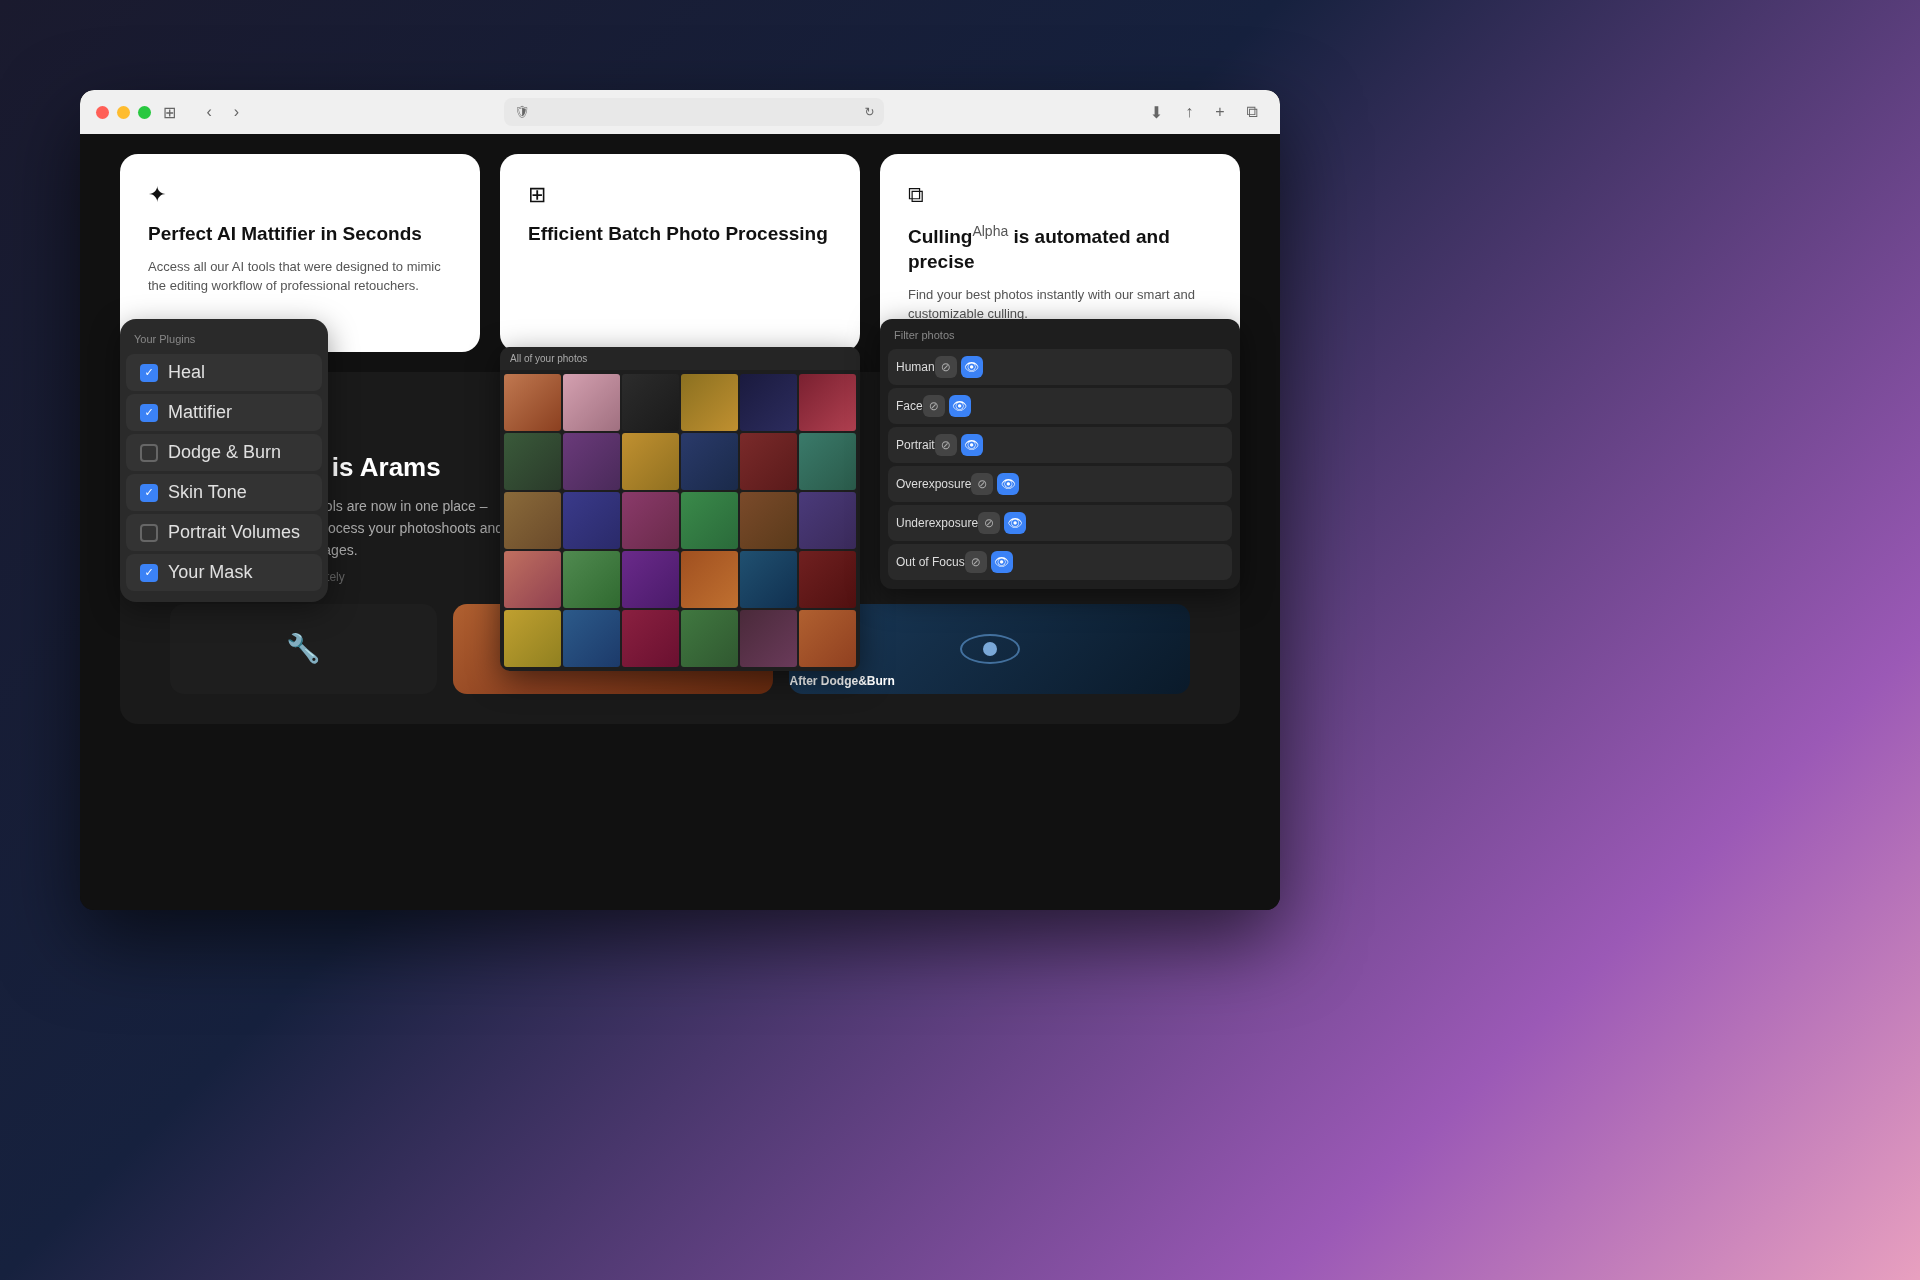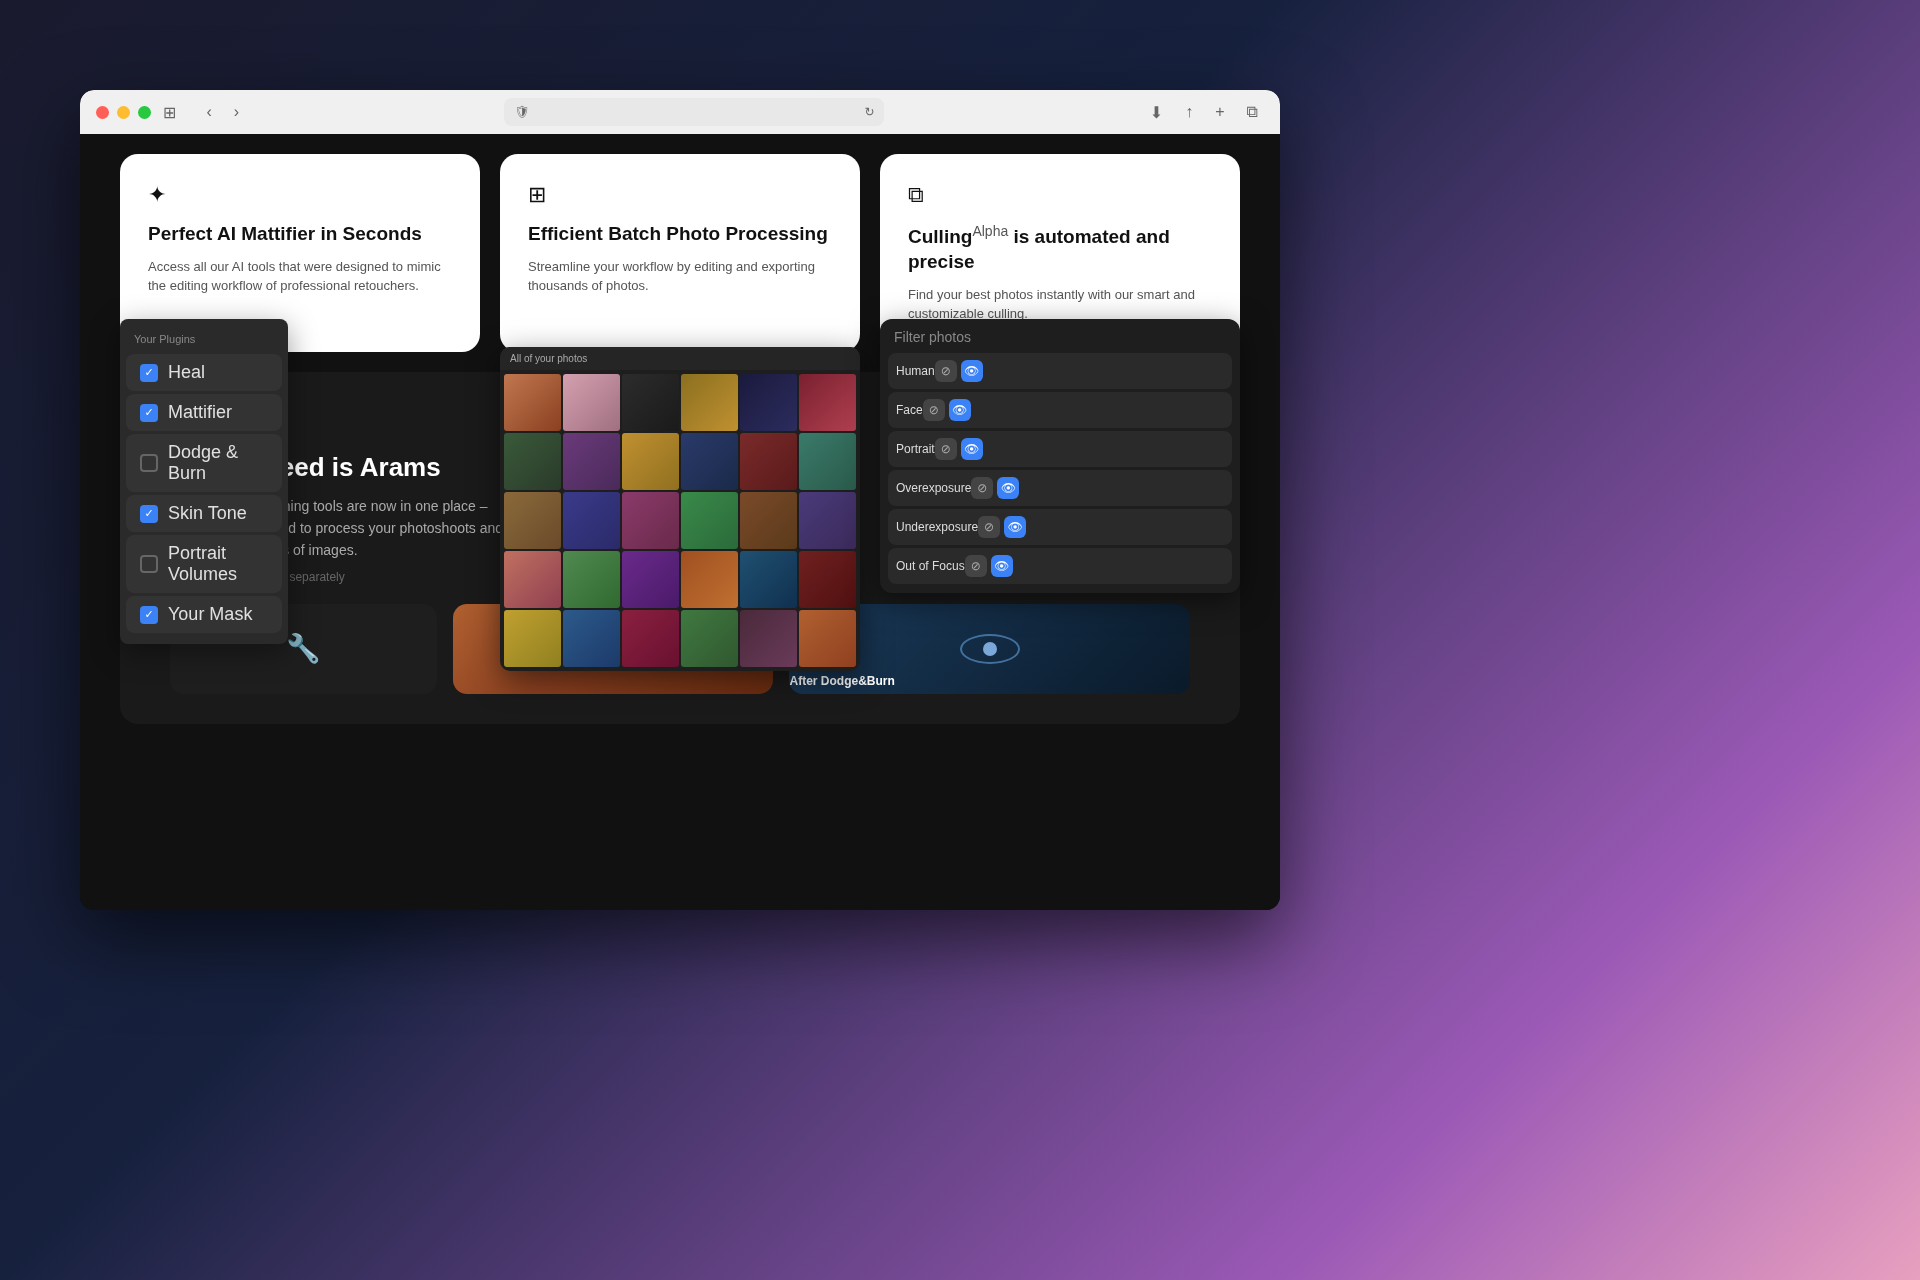--- a/index.html
+++ b/index.html
@@ -165,23 +165,23 @@
       font-size: 13px;
       color: #555;
       line-height: 1.5;
     }
 
     
     .plugins-dropdown {
       position: absolute;
       top: 160px;
       left: 0;
-      width: 168px;
+      width: 208px;
       background: #2a2a2a;
-      border-radius: 8px;
+      border-radius: 16px;
       padding: 8px 0;
       z-index: 10;
       box-shadow: 0 8px 30px rgba(0,0,0,0.4);
     }
 
     .plugins-header {
       padding: 6px 14px;
       font-size: 11px;
       color: #888;
       font-weight: 500;
@@ -274,21 +274,21 @@
       background: #1e1e1e;
       border-radius: 12px;
       overflow: hidden;
       z-index: 10;
       padding: 6px 8px;
       box-shadow: 0 8px 30px rgba(0,0,0,0.5);
     }
 
     .filter-header {
       padding: 4px 6px;
-      font-size: 14px;
+      font-size: 11px;
       color: #888;
       margin-bottom: 4px;
     }
 
     .filter-item {
       display: flex;
       align-items: center;
       justify-content: flex-start;
       padding: 7px 8px;
       border-radius: 8px;
@@ -459,21 +459,20 @@
           <div class="plugin-item">
             <div class="checkbox checkbox-checked">✓</div>
             <span class="plugin-name">Your Mask</span>
           </div>
         </div>
       </div>
 
       <div class="feature-card card-relative">
         <div class="card-icon">⊞</div>
         <div class="card-title">Efficient Batch Photo Processing</div>
-        <div class="card-desc">Streamline your workflow by editing and exporting thousands of photos.</div>
 
         <div class="photo-grid-overlay" style="top:165px; width:100%;">
           <div class="photo-grid-header">All of your photos</div>
           <div class="photo-grid">
             <div class="photo-thumb">
                 <div class="photo-thumb-img" style="--c1:#c07850;--c2:#8b4020;"></div>
               </div>
             <div class="photo-thumb">
                 <div class="photo-thumb-img" style="--c1:#d4a0b0;--c2:#a07080;"></div>
               </div>

